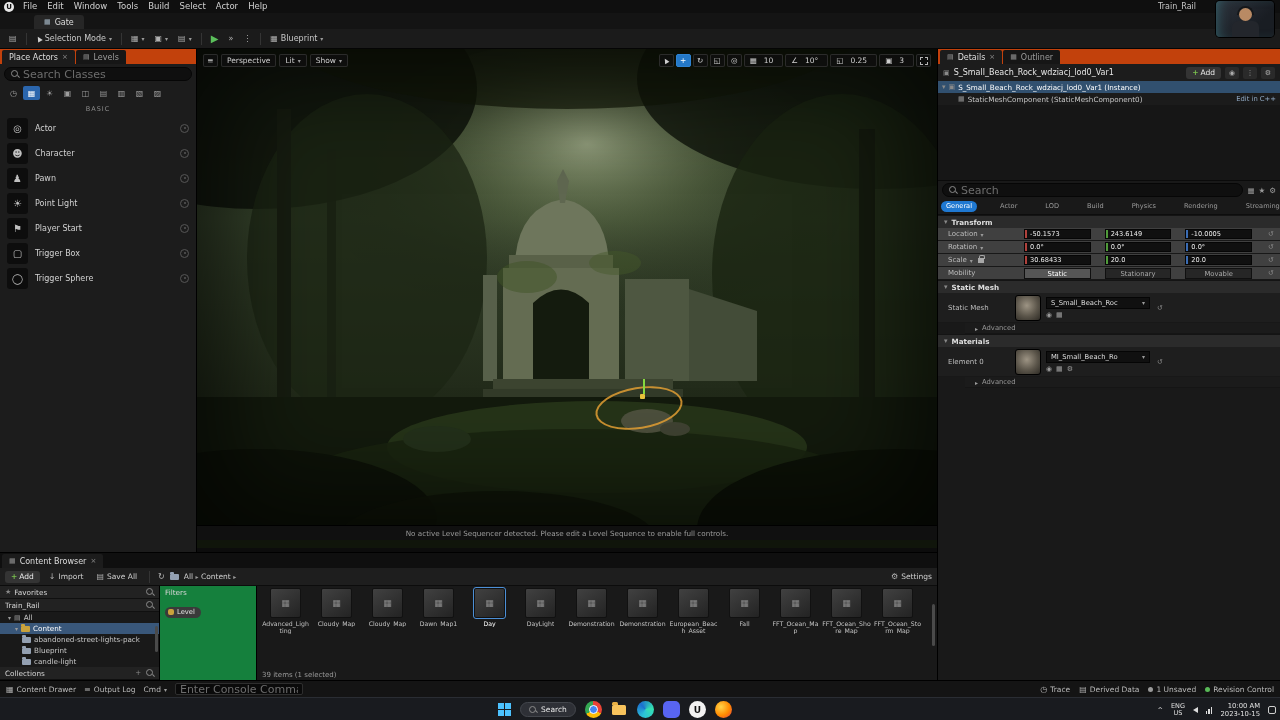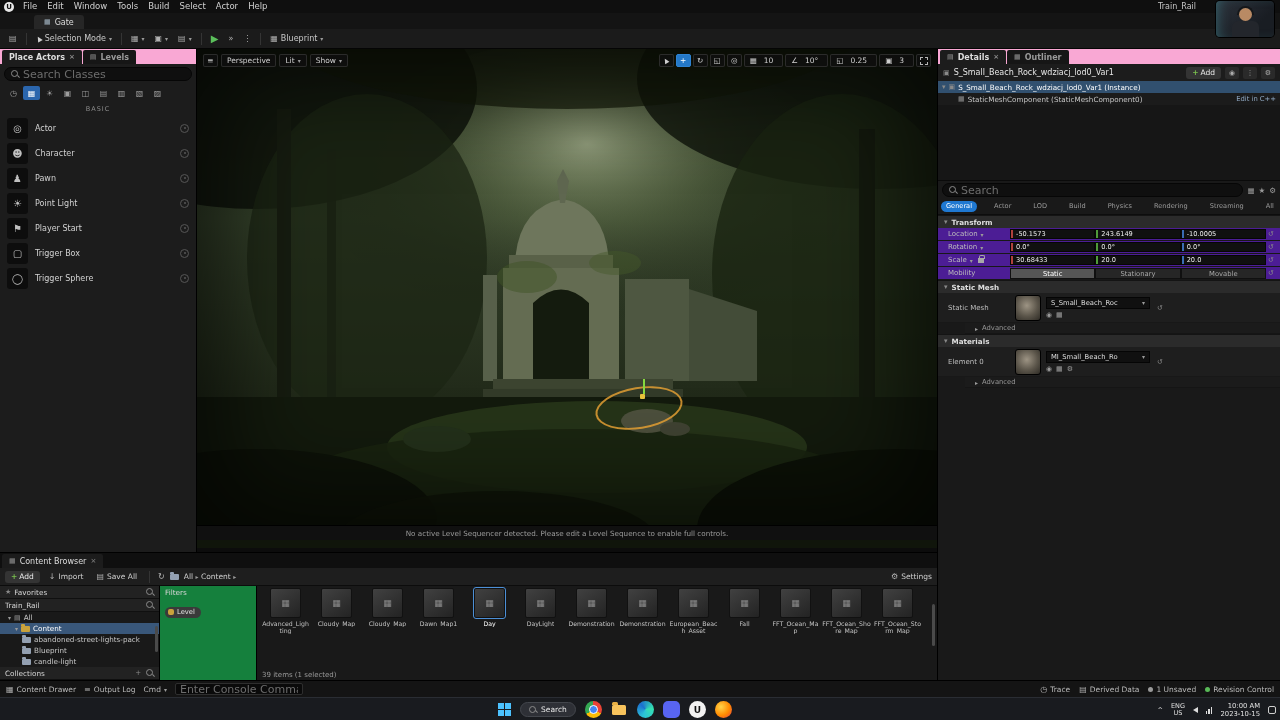--- a/index.html
+++ b/index.html
@@ -31,21 +31,21 @@
   #toolbar { position:absolute; left:0; top:29px; width:1280px; height:20px; background:#1b1b1b; border-bottom:1px solid #050505; display:flex; align-items:center; padding:0 5px; gap:2px; font-size:8px; color:#c9c9c9; }
   .tbtn { display:flex; align-items:center; gap:3px; height:15px; padding:0 4px; border-radius:2px; }
   .tsep { width:1px; height:12px; background:#343434; margin:0 3px; }
   .caret { font-size:6px; color:#9a9a9a; }
   .gly { font-size:8px; color:#b2b2b2; }
   .play-gly { color:#5bbf5b; font-size:10px; }
   .cursor-glyph { display:inline-block; transform:rotate(-30deg) scale(.85); color:#cfcfcf; }
 
   
   #leftpanel { position:absolute; left:0; top:49px; width:197px; height:503px; background:#1c1c1c; border-right:1px solid #000; }
-  .ptabs { height:15px; background:#f9a8d4; display:flex; align-items:flex-end; gap:1px; padding-left:2px;font-weight:bold; }
+  .ptabs { height:15px; background:#c2410c; display:flex; align-items:flex-end; gap:1px; padding-left:2px; }
   .ptab { height:14px; display:flex; align-items:center; gap:4px; padding:0 7px; font-size:8px; color:#9a9a9a; background:#161616; border-radius:2px 2px 0 0; }
   .ptab.active { background:#1c1c1c; color:#ddd; }
   .xg { font-size:7px; color:#8a8a8a; }
   .searchbox { display:flex; align-items:center; gap:4px; background:#0f0f0f; border:1px solid #060606; border-radius:8px; height:14px; padding:0 6px; margin:3px 4px; }
   .mag { position:relative; width:8px; height:8px; flex:none; }
   .mag::before { content:""; position:absolute; left:0; top:0; width:5px; height:5px; border:1px solid #8a8a8a; border-radius:50%; }
   .mag::after { content:""; position:absolute; left:5.5px; top:5.5px; width:3px; height:1px; background:#8a8a8a; transform:rotate(45deg); }
   .picos { display:flex; gap:1px; padding:2px 5px; }
   .pico { width:17px; height:14px; display:flex; align-items:center; justify-content:center; font-size:8px; color:#9d9d9d; border-radius:2px; }
   .pico.active { background:#2b66ad; color:#fff; }
@@ -80,25 +80,25 @@
   .plgreen { color:#7ac24e; font-weight:bold; }
   .ibtn { width:14px; height:12px; display:flex; align-items:center; justify-content:center; color:#ababab; font-size:7px; background:#2a2a2a; border-radius:2px; flex:none; }
   .trow { height:12px; display:flex; align-items:center; gap:3px; padding:0 4px; font-size:7.2px; color:#c6c6c6; background:#1f1f1f; }
   .trow.sel { background:#31506f; color:#fff; }
   .trow.indent { padding-left:20px; background:#1b1b1b; }
   .editcpp { margin-left:auto; color:#8fa8c2; font-size:6.8px; }
   .dgap { height:76px; background:#161616; border-bottom:1px solid #0a0a0a; }
   .dsearch { display:flex; align-items:center; gap:4px; padding:2px 4px; }
   .dsearch .searchbox { flex:1; margin:0; }
   .dics { display:flex; gap:4px; color:#9a9a9a; font-size:7.5px; }
-  .ftabs { display:flex; gap:12px; align-items:center; padding:2px 3px; border-bottom:1px solid #0d0d0d; }
+  .ftabs { display:flex; gap:18px; align-items:center; padding:2px 3px; border-bottom:1px solid #0d0d0d; }
   .ftab { padding:0 5px; height:11px; line-height:11px; border-radius:6px; color:#9b9b9b; font-size:6.6px; }
   .ftab.active { background:#1f78d1; color:#fff; }
   .dsec { height:13px; background:#2b2b2b; display:flex; align-items:center; gap:4px; padding:0 6px; font-size:7.2px; font-weight:bold; color:#dedede; border-top:1px solid #141414; }
-  .prow { display:flex; align-items:center; height:13px; padding:0 4px 0 10px; gap:0; background:#4c1d95; border-bottom:1px solid #181818; }
+  .prow { display:flex; align-items:center; height:13px; padding:0 4px 0 10px; gap:14px; background:#404040; border-bottom:1px solid #181818; }
   .plabel { width:62px; flex:none; display:flex; align-items:center; gap:3px; color:#bdbdbd; font-size:7px; }
   .axis { flex:1; height:10px; background:#101010; border:1px solid #060606; position:relative; display:flex; align-items:center; padding-left:5px; font-size:6.6px; color:#ececec; overflow:hidden; white-space:nowrap; }
   .axis::before { content:""; position:absolute; left:0; top:0; bottom:0; width:2px; }
   .ax-x::before { background:#b0413c; } .ax-y::before { background:#4f9a3a; } .ax-z::before { background:#3a6cb4; }
   .reset { color:#8a8a8a; font-size:7px; width:10px; text-align:center; flex:none; }
   .lockico { width:6px; height:5px; background:#a8a8a8; position:relative; margin:0 2px; flex:none; }
   .lockico::before { content:""; position:absolute; top:-3px; left:1px; width:4px; height:3px; border:1px solid #a8a8a8; border-bottom:0; border-radius:2px 2px 0 0; }
   .seg { flex:1; height:11px; line-height:11px; text-align:center; background:#262626; border:1px solid #101010; color:#a8a8a8; font-size:6.8px; }
   .seg.active { background:#565656; color:#fff; }
   .bigrow { height:30px; display:flex; align-items:center; gap:5px; padding:0 4px 0 10px; background:#1e1e1e; border-bottom:1px solid #181818; }

